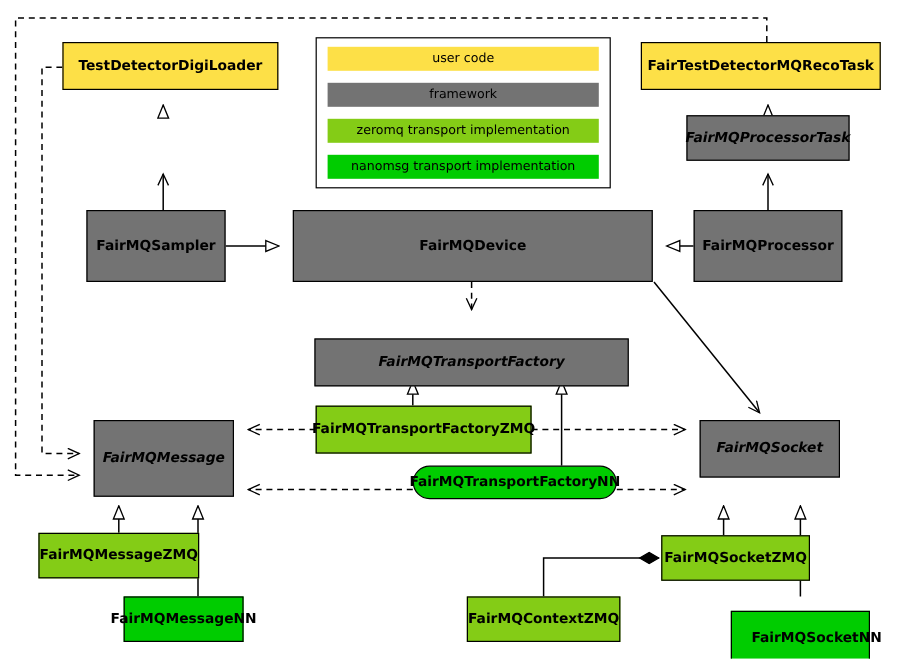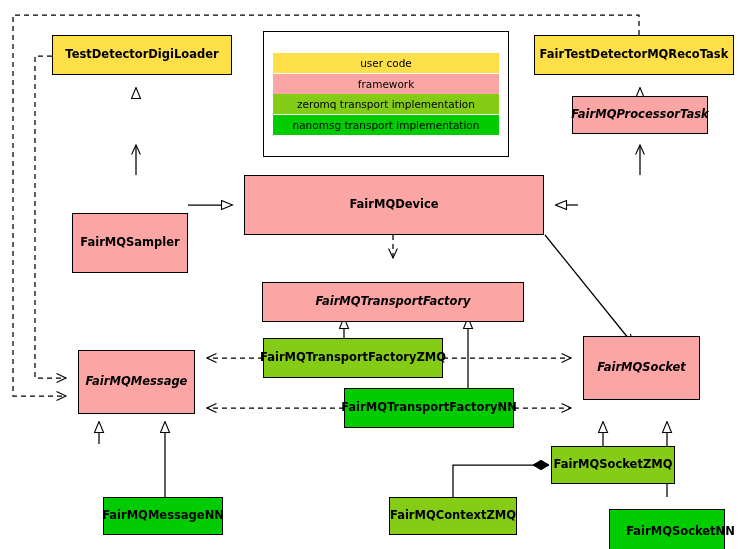--- a/index.html
+++ b/index.html
@@ -4,26 +4,26 @@
 <style>
   html,body{margin:0;padding:0;background:#ffffff;}
   body{font-family:"DejaVu Sans","Liberation Sans",sans-serif;}
   #canvas{position:relative;width:748px;height:549px;overflow:hidden;background:#fff;}
   #edges{position:absolute;left:0;top:0;width:748px;height:549px;}
   .node{position:absolute;box-sizing:border-box;border:1.2px solid #000;
         display:flex;align-items:center;justify-content:center;text-align:center;
         font-size:11.5px;font-weight:bold;color:#000;line-height:1.15;z-index:3;}
   .node.abstract{font-style:italic;}
   .c-user{background:#fde047;}
-  .c-framework{background:#fca5a5;}
+  .c-framework{background:#737373;}
   .c-zmq{background:#84cc16;}
   .c-nn{background:#00CC00;}
   #legend{position:absolute;left:263px;top:31px;width:246px;height:126px;
           background:#fff;border:1.3px solid #000;z-index:4;box-sizing:border-box;
-          padding:21px 9px;display:flex;flex-direction:column;justify-content:space-between;}
+          padding:7px 9px;display:flex;flex-direction:column;justify-content:space-between;}
   .legend-row{height:20px;display:flex;align-items:center;justify-content:center;
               font-size:10.5px;color:#000;font-weight:normal;}
 </style>
 </head>
 <body>
 
 <div id="canvas">
 
   <svg id="edges" viewBox="0 0 748 549" xmlns="http://www.w3.org/2000/svg">
     <defs>
@@ -85,27 +85,29 @@
   </svg>
 
   <div id="legend">
     <div class="legend-row c-user">user code</div>
     <div class="legend-row c-framework">framework</div>
     <div class="legend-row c-zmq">zeromq transport implementation</div>
     <div class="legend-row c-nn">nanomsg transport implementation</div>
   </div>
 
   <div class="node c-user" style="left:52px;top:35px;width:180px;height:40px;">TestDetectorDigiLoader</div>
-  <div class="node c-framework" style="left:72px;top:175px;width:116px;height:60px;margin-top:38px;">FairMQSampler</div>
+  <div class="node c-framework" style="left:72px;top:175px;width:116px;height:60px;">FairMQSampler</div>
   <div class="node c-framework" style="left:244px;top:175px;width:300px;height:60px;">FairMQDevice</div>
   <div class="node c-user" style="left:534px;top:35px;width:200px;height:40px;text-align:center;">FairTestDetectorMQRecoTask</div>
   <div class="node c-framework abstract" style="left:572px;top:96px;width:136px;height:38px;">FairMQProcessorTask</div>
+  <div class="node c-framework" style="left:578px;top:175px;width:124px;height:60px;">FairMQProcessor</div>
   <div class="node c-framework abstract" style="left:262px;top:266px;width:262px;height:40px;margin-top:16px;">FairMQTransportFactory</div>
   <div class="node c-zmq" style="left:263px;top:338px;width:180px;height:40px;">FairMQTransportFactoryZMQ</div>
-  <div class="node c-nn" style="left:344px;top:388px;width:170px;height:40px;">FairMQTransportFactoryNN</div>
+  <div class="node c-nn" style="left:344px;top:388px;width:170px;height:28px;border-radius:14px;">FairMQTransportFactoryNN</div>
   <div class="node c-framework abstract" style="left:78px;top:350px;width:117px;height:64px;">FairMQMessage</div>
-  <div class="node c-framework abstract" style="left:583px;top:336px;width:117px;height:64px;">FairMQSocket</div>
-  <div class="node c-nn" style="left:103px;top:497px;width:120px;height:38px;">FairMQMessageNN</div>
+  <div class="node c-framework abstract" style="left:583px;top:350px;width:117px;height:48px;">FairMQSocket</div>
+  <div class="node c-zmq" style="left:32px;top:444px;width:134px;height:38px;">FairMQMessageZMQ</div>
+  <div class="node c-nn" style="left:103px;top:497px;width:100px;height:38px;">FairMQMessageNN</div>
   <div class="node c-zmq" style="left:551px;top:446px;width:124px;height:38px;">FairMQSocketZMQ</div>
   <div class="node c-zmq" style="left:389px;top:497px;width:128px;height:38px;">FairMQContextZMQ</div>
   <div class="node c-nn" style="left:609px;top:509px;width:116px;height:46px;padding-left:27px;">FairMQSocketNN</div>
 
 </div>
 
 </body></html>

